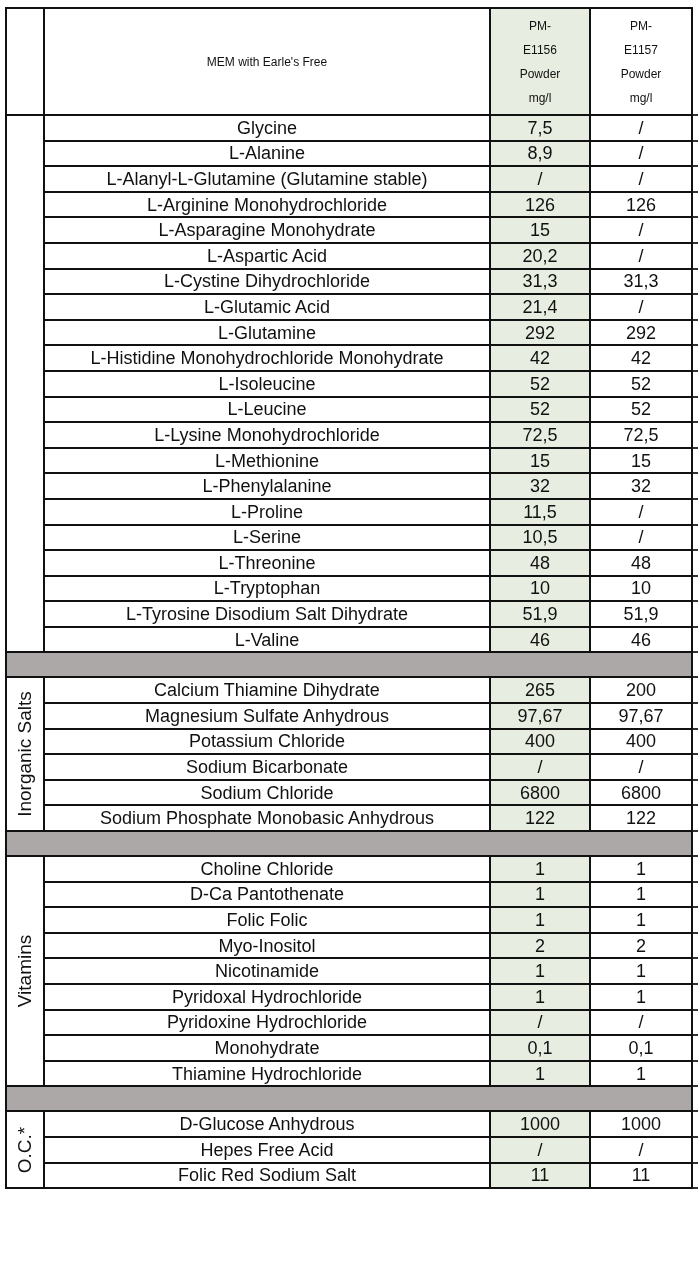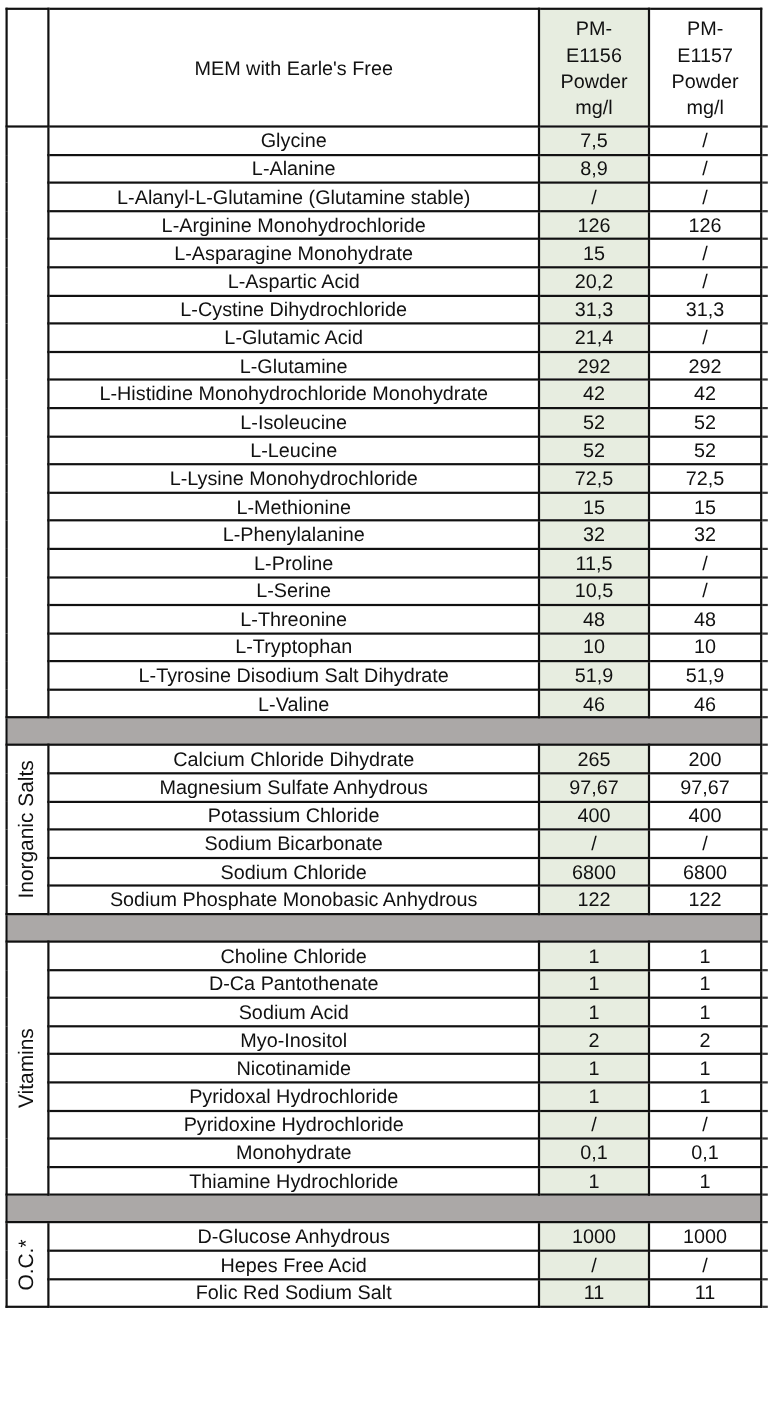--- a/index.html
+++ b/index.html
@@ -8,21 +8,21 @@
   table.media { position: absolute; left: 5px; top: 7px; border-collapse: collapse;
                 table-layout: fixed; width: 688px; }
   table.media td { border: 2px solid #111; padding: 0; text-align: center;
                    font-size: 18px; line-height: 20px; height: 23.6px;
                    white-space: nowrap; overflow: hidden; }
   col.c-label { width: 38px; }
   col.c-name { width: 446px; }
   col.c-v1 { width: 100px; }
   col.c-v2 { width: 102px; }
   td.v1 { background: #e7ede0; }
-  tr.header td { height: 105px; line-height: 24px; font-size: 18px; }
+  tr.header td { height: 105px; line-height: 24px; font-size: 12px; }
   tr.sep td { background: #aba8a7; height: 23px; }
   td.group { position: relative; }
   td.group .vtext { position: absolute; left: 50%; top: 50%;
                     transform: translate(-50%, -50%) rotate(-90deg);
                     white-space: nowrap; font-size: 19px; }
   .right-ticks { position: absolute; left: 693px; top: 7px; width: 6px; height: 1265px; }
   .tick { position: absolute; left: 0; width: 5px; height: 2px; background: #333; }
 </style>
 </head>
 <body>
@@ -159,21 +159,21 @@
         <td class="v1">46</td>
         <td>46</td>
       </tr>
       <tr class="sep">
         <td colspan="4"></td>
       </tr>
       <tr>
         <td class="group" rowspan="6">
           <span class="vtext">Inorganic Salts</span>
         </td>
-        <td>Calcium Chloride Dihydrate</td>
+        <td>Calcium Thiamine Dihydrate</td>
         <td class="v1">265</td>
         <td>200</td>
       </tr>
       <tr>
         <td>Magnesium Sulfate Anhydrous</td>
         <td class="v1">97,67</td>
         <td>97,67</td>
       </tr>
       <tr>
         <td>Potassium Chloride</td>
@@ -205,21 +205,21 @@
         <td>Choline Chloride</td>
         <td class="v1">1</td>
         <td>1</td>
       </tr>
       <tr>
         <td>D-Ca Pantothenate</td>
         <td class="v1">1</td>
         <td>1</td>
       </tr>
       <tr>
-        <td>Sodium Acid</td>
+        <td>Folic Folic</td>
         <td class="v1">1</td>
         <td>1</td>
       </tr>
       <tr>
         <td>Myo-Inositol</td>
         <td class="v1">2</td>
         <td>2</td>
       </tr>
       <tr>
         <td>Nicotinamide</td>

